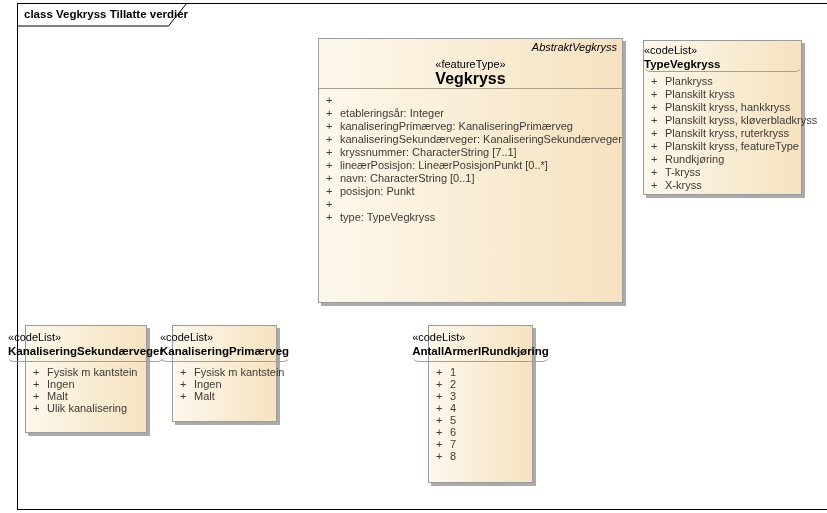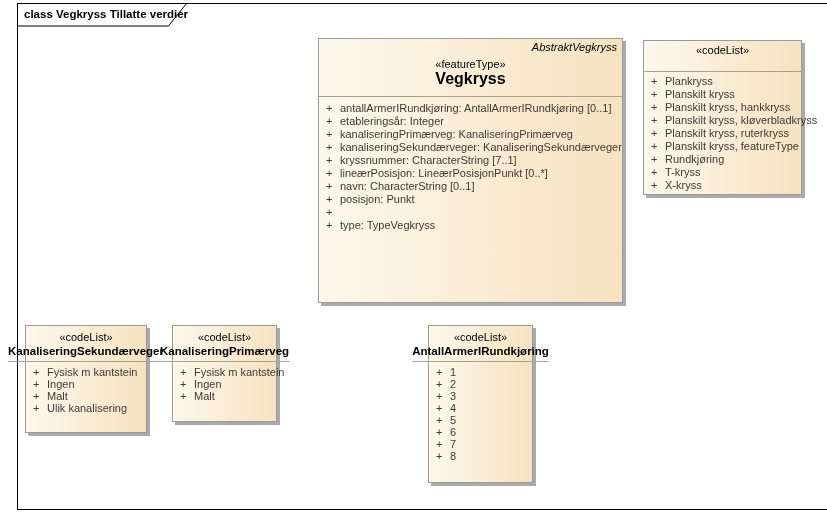--- a/index.html
+++ b/index.html
@@ -21,40 +21,41 @@
     white-space:nowrap;
   }
   .uml-box{
     position:absolute;box-sizing:border-box;
     background:linear-gradient(90deg,var(--box-fill-left,#fdf8ec) 0%,var(--box-fill-right,#f6e2c0) 100%);
     border:1px solid var(--box-border,#9b9b9b);
     box-shadow:3px 3px 0 var(--box-shadow,#aaaaaa);
   }
   
   .ft-head{
-    position:relative;height:58px;box-sizing:border-box;
+    position:relative;height:50px;box-sizing:border-box;
     border-bottom:1px solid var(--separator,#a89f8d);
     text-align:center;
   }
   .corner-note{
     position:absolute;top:2px;right:5px;
     font-size:11px;font-style:italic;line-height:13px;color:#000;white-space:nowrap;
   }
   .stereo{font-size:11px;line-height:13px;color:#000;white-space:nowrap;}
   .ft-head .stereo{padding-top:19px;}
   .box-name{
     font-size:11.5px;line-height:15px;font-weight:bold;color:#000;white-space:nowrap;
   }
   .ft-head .box-name{font-size:16px;}
   
   .cl-head{
     position:relative;left:50%;transform:translateX(-50%);
     width:max-content;min-width:100%;box-sizing:border-box;
-    text-align:center;
+    text-align:left;
     border-bottom:1px solid var(--separator,#a89f8d);
+    border-radius:6px;
   }
   .cl-head.h31{height:31px;padding-top:3px;}
   .cl-head.h36{height:36px;padding-top:5px;}
   
   .rows{color:var(--attr-text,#3e3a35);font-size:11px;}
   .rows .row{display:flex;line-height:13px;}
   .rows.lh12 .row{line-height:12px;}
   .rows.pt3{padding-top:3px;}
   .rows.pt4{padding-top:4px;}
   .rows.pt5{padding-top:5px;}
@@ -74,21 +75,20 @@
 
   <div class="uml-box" style="left:318px;top:38px;width:305px;height:265px;">
     <div class="ft-head">
       <div class="corner-note">AbstraktVegkryss</div>
       <div class="stereo">«featureType»</div>
       <div class="box-name">Vegkryss</div>
     </div>
     <div class="rows pt5">
         <div class="row">
           <span class="plus">+</span>
-          <span class="row-text">antallArmerIRundkjøring: AntallArmerIRundkjøring [0..1]</span>
         </div>
         <div class="row">
           <span class="plus">+</span>
           <span class="row-text">etableringsår: Integer</span>
         </div>
         <div class="row">
           <span class="plus">+</span>
           <span class="row-text">kanaliseringPrimærveg: KanaliseringPrimærveg</span>
         </div>
         <div class="row">
@@ -117,20 +117,21 @@
         <div class="row">
           <span class="plus">+</span>
           <span class="row-text">type: TypeVegkryss</span>
         </div>
       </div>
   </div>
 
   <div class="uml-box" style="left:643px;top:40px;width:159px;height:155px;">
     <div class="cl-head h31">
       <div class="stereo">«codeList»</div>
+      <div class="box-name">TypeVegkryss</div>
     </div>
     <div class="rows pt3">
         <div class="row">
           <span class="plus">+</span>
           <span class="row-text">Plankryss</span>
         </div>
         <div class="row">
           <span class="plus">+</span>
           <span class="row-text">Planskilt kryss</span>
         </div>

